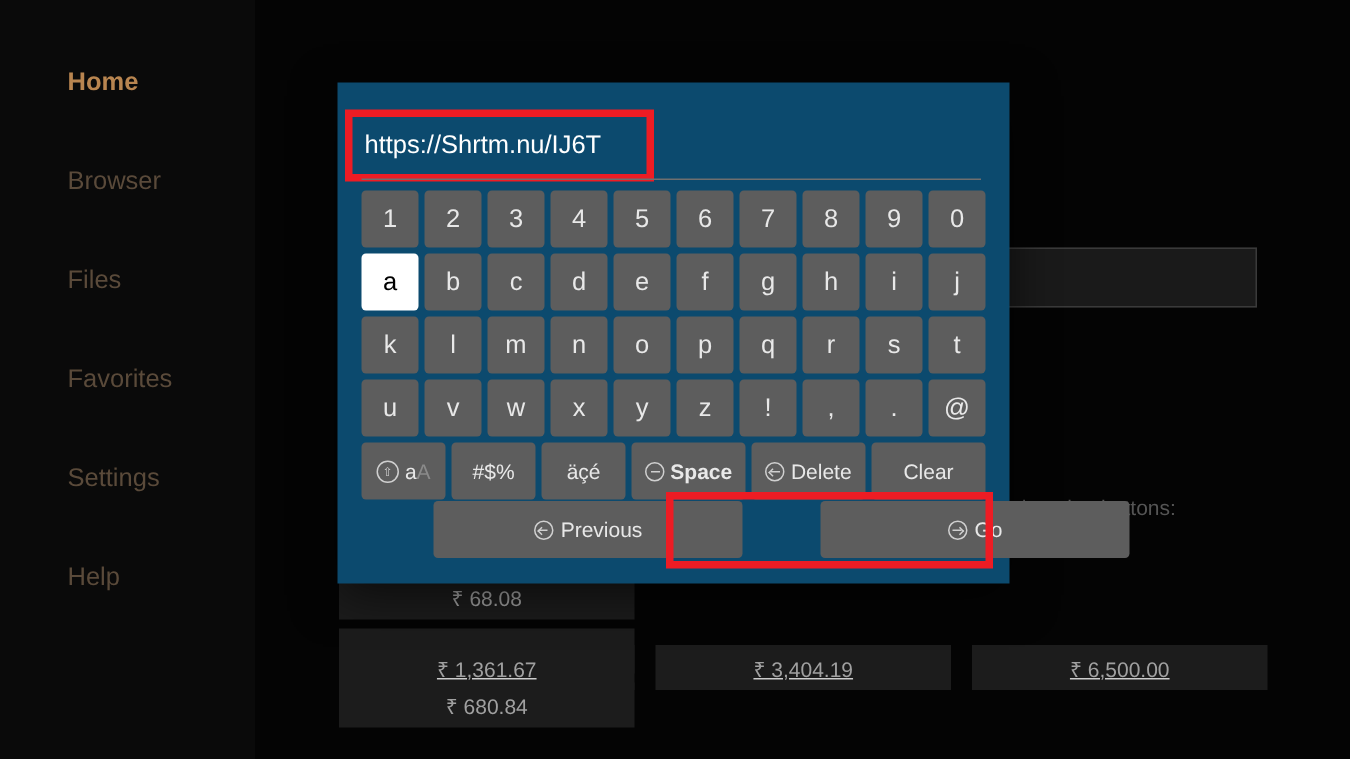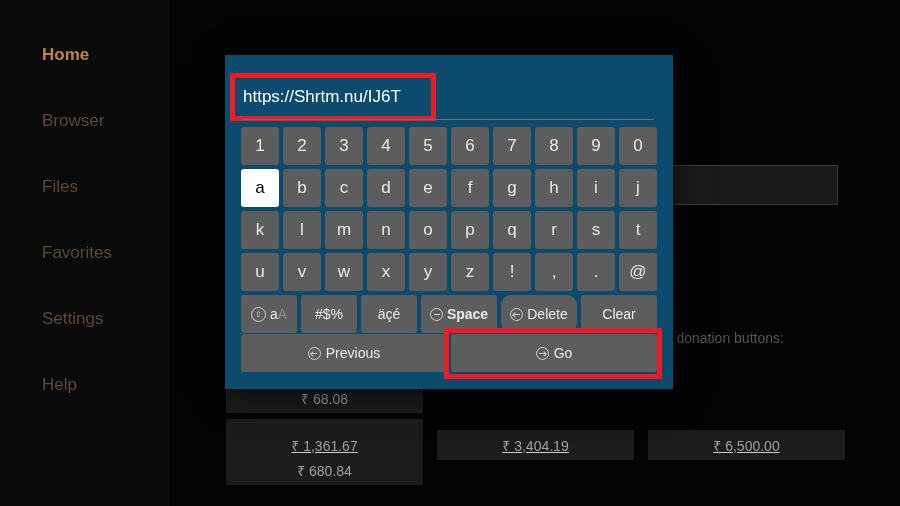--- a/index.html
+++ b/index.html
@@ -5,23 +5,23 @@
   * { box-sizing: border-box; margin: 0; padding: 0; }
   html, body { width: 900px; height: 506px; overflow: hidden; }
   body {
     background: #0a0a0a;
     font-family: Arial, Helvetica, sans-serif;
     color: #ccc;
     position: relative;
   }
   .sidebar {
     position: absolute;
-    left: 12px; top: 0;
+    left: 0; top: 0;
     width: 170px; height: 506px;
-    padding: 45px 0 0 30px;
+    padding: 45px 0 0 45px;
   }
   .sidebar-item {
     font-size: 17px;
     color: #5a4a3a;
     margin-bottom: 46px;
     cursor: pointer;
   }
   .sidebar-item.active { color: #b88550; font-weight: 600; }
 
   .bg {
@@ -118,40 +118,41 @@
     font-size: 17px;
     display: flex;
     align-items: center;
     justify-content: center;
     border-radius: 3px;
     cursor: pointer;
   }
   .key.active { background: #fff; color: #000; }
   .key.wide { width: 59px; font-size: 14px; }
   .key.space { width: 80px; font-size: 14px; font-weight: bold; }
-  .key.delete{ width: 80px; font-size: 14px; border-radius: 10px; }
+  .key.delete{ width: 80px; font-size: 14px; }
   .key.clear { width: 80px; font-size: 14px; }
 
   .bottom-row {
     position: absolute;
     left: 16px; top: 279px;
     display: flex;
     gap: 4px;
   }
   .bigbtn {
     width: 206px; height: 38px;
     background: #5d5d5d;
     color: #e8e8e8;
     font-size: 14px;
     display: flex;
     align-items: center;
     justify-content: center;
     border-radius: 3px;
     cursor: pointer;
     gap: 5px;
+    margin-left: 48px;
   }
 
   .go-highlight {
     position: absolute;
     left: 219px; top: 273px;
     width: 218px; height: 51px;
     border: 5px solid #ed1c24;
     pointer-events: none;
   }
 

